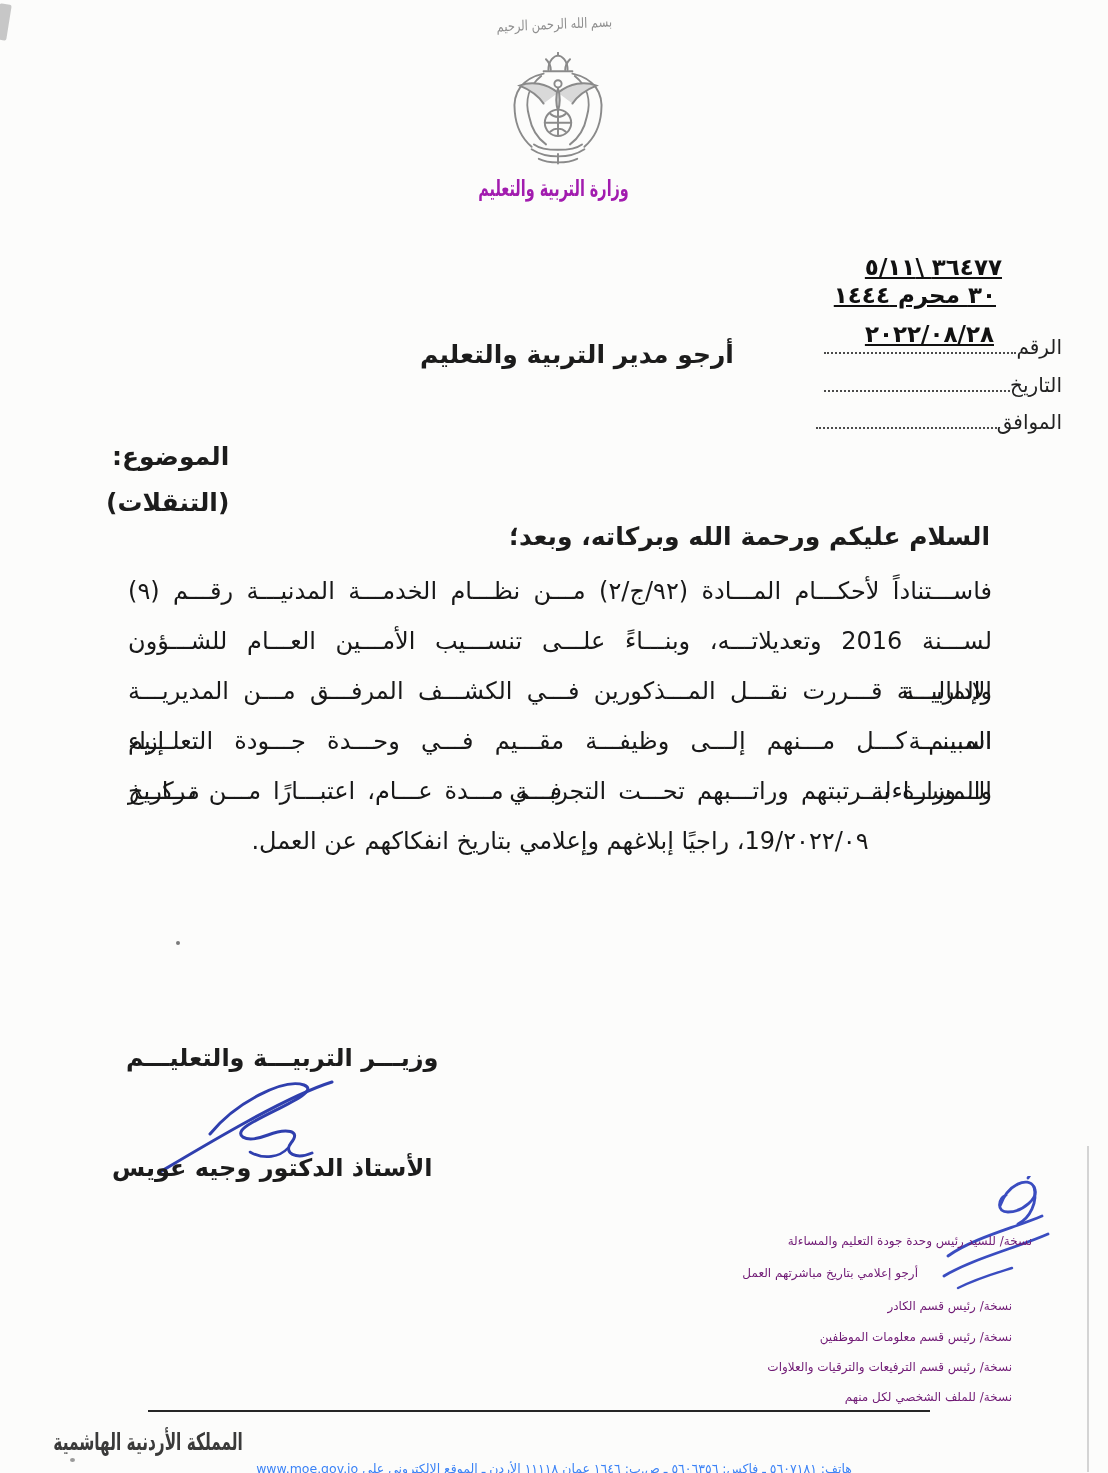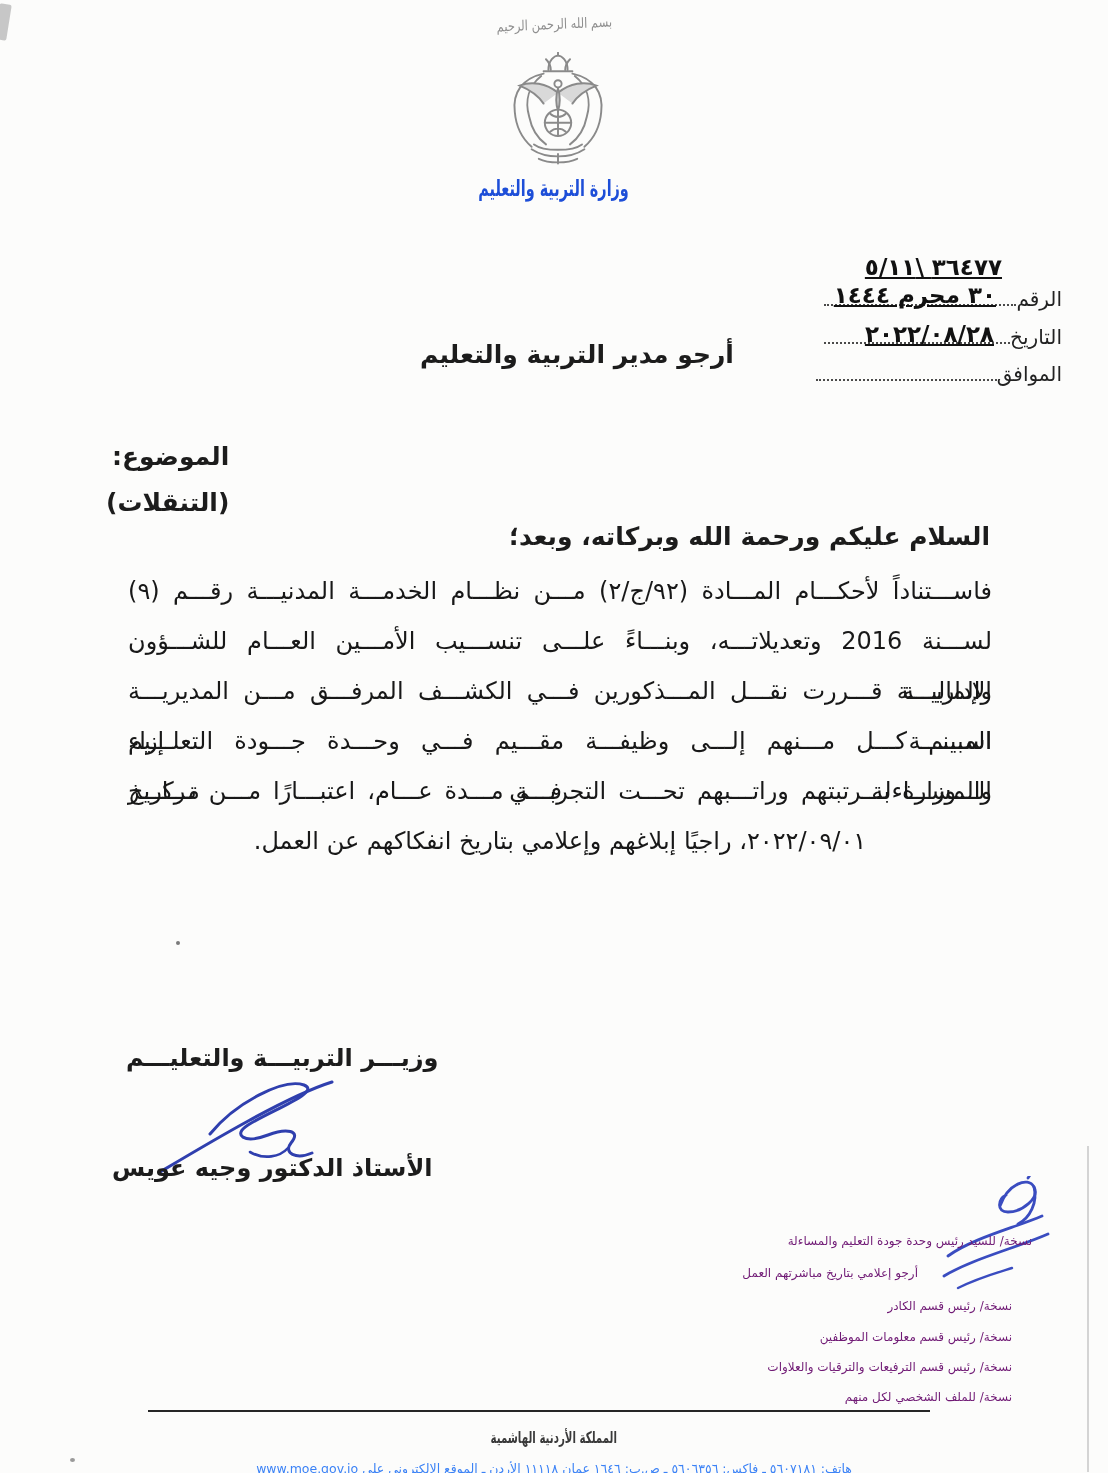--- a/index.html
+++ b/index.html
@@ -11,35 +11,35 @@
     overflow:hidden;
     font-family:"DejaVu Sans", sans-serif;
     color:#1c1c1c;
     direction:rtl;
   }
   .abs{position:absolute;white-space:nowrap;}
   
   .basmala{top:16px;left:0;right:0;text-align:center;color:#8f8f8f;font-size:14px;}
   .basmala span{display:inline-block;transform:scaleX(.82) rotate(-2deg);letter-spacing:1px;}
   .emblem{top:52px;left:498px;}
-  .ministry-name{top:176px;left:0;right:0;text-align:center;font-weight:700;font-size:20px;color:#1d4ed8;}
+  .ministry-name{top:176px;left:0;right:0;text-align:center;font-weight:700;font-size:20px;color:#a21caf;}
   .ministry-name span{display:inline-block;transform:scale(.72,1.12);}
   
-  .ref-row{position:absolute;right:44px;width:244px;display:flex;align-items:flex-end;}
+  .ref-row{position:absolute;right:44px;width:244px;display:flex;align-items:flex-end;margin-top:48px;}
   .ref-label{font-size:20px;color:#222;padding-right:2px;}
   .ref-dots{flex:1;border-bottom:2.5px dotted #4a4a4a;margin-bottom:5px;margin-left:4px;}
   .ref-val{font-weight:700;font-size:23px;color:#111;text-decoration:underline;}
   
   .bold{font-weight:700;}
   .body-wrap{position:absolute;left:128px;right:116px;top:566px;}
   .body-line{height:50px;line-height:50px;font-size:24px;text-align:justify;text-align-last:justify;color:#181818;}
   .body-line.center{text-align:center;text-align-last:center;}
   .copy-line{font-size:12px;color:#701a75;}
   .divider{position:absolute;left:148px;top:1410px;width:782px;border-top:2.5px solid #262626;}
-  .kingdom{top:1428px;left:0;right:0;text-align:center;font-size:16px;font-weight:700;color:#3a3a3a;}
+  .kingdom{top:1428px;left:0;right:0;text-align:left;font-size:24px;font-weight:700;color:#3a3a3a;}
   .kingdom span{display:inline-block;transform:scaleX(.64);}
   .contact{top:1461px;left:0;right:0;height:12px;overflow:hidden;text-align:center;font-size:12.5px;color:#3b82f6;}
   
   .artifact-corner{left:-3px;top:4px;width:12px;height:36px;background:#b5b5b5;transform:rotate(9deg);opacity:.75;border-radius:2px;}
   .artifact-edge{right:19px;top:1146px;width:2px;height:326px;background:#d4d4d4;}
   .dot-a{left:176px;top:941px;width:4px;height:4px;background:#7a7a7a;border-radius:50%;}
   .dot-b{left:70px;top:1458px;width:5px;height:4px;background:#9a9a9a;border-radius:50%;}
   svg{display:block;}
 </style>
 </head>
@@ -105,21 +105,21 @@
   <div class="abs bold" style="top:488px;left:106px;font-size:25px;">(التنقلات)</div>
 
   <div class="abs bold" style="top:522px;right:118px;font-size:25px;">السلام عليكم ورحمة الله وبركاته، وبعد؛</div>
 
   <div class="body-wrap">
     <div class="body-line">فاســـتناداً لأحكـــام المـــادة ⁦(٩٢/ج/٢)⁩ مـــن نظـــام الخدمـــة المدنيـــة رقـــم (٩)</div>
     <div class="body-line">لســـنة 2016 وتعديلاتـــه، وبنـــاءً علـــى تنســـيب الأمـــين العـــام للشـــؤون الإداريـــة</div>
     <div class="body-line">والماليـــة قـــررت نقـــل المـــذكورين فـــي الكشـــف المرفـــق مـــن المديريـــة المبينـــة إزاء</div>
     <div class="body-line">اســـم كـــل مـــنهم إلـــى وظيفـــة مقـــيم فـــي وحـــدة جـــودة التعلـــيم والمســـاءلة فـــي مركـــز</div>
     <div class="body-line">الـــوزارة بـــرتبتهم وراتـــبهم تحـــت التجربـــة مـــدة عـــام، اعتبـــارًا مـــن تـــاريخ</div>
-    <div class="body-line center">٢٠٢٢/٠٩/٠١، راجيًا إبلاغهم وإعلامي بتاريخ انفكاكهم عن العمل.</div>
+    <div class="body-line center">٢٠٢٢/٠٩/19، راجيًا إبلاغهم وإعلامي بتاريخ انفكاكهم عن العمل.</div>
   </div>
 
 
   <div class="abs bold" style="top:1044px;left:126px;font-size:24px;">وزيـــر التربيـــة والتعليـــم</div>
 
   <div class="abs" style="top:1072px;left:152px;">
     <svg width="200" height="105" viewBox="0 0 200 105" fill="none" stroke="#2f3fae" stroke-width="3" stroke-linecap="round">
       <path d="M8,100 C55,72 135,24 180,10"></path>
       <path d="M58,62 C84,30 132,6 152,13 C170,20 120,38 96,53 C80,63 92,72 116,63 C134,56 150,58 139,71 C131,81 144,88 160,81"></path>
       <path d="M98,80 C112,88 128,85 136,76" stroke-width="2.6"></path>

